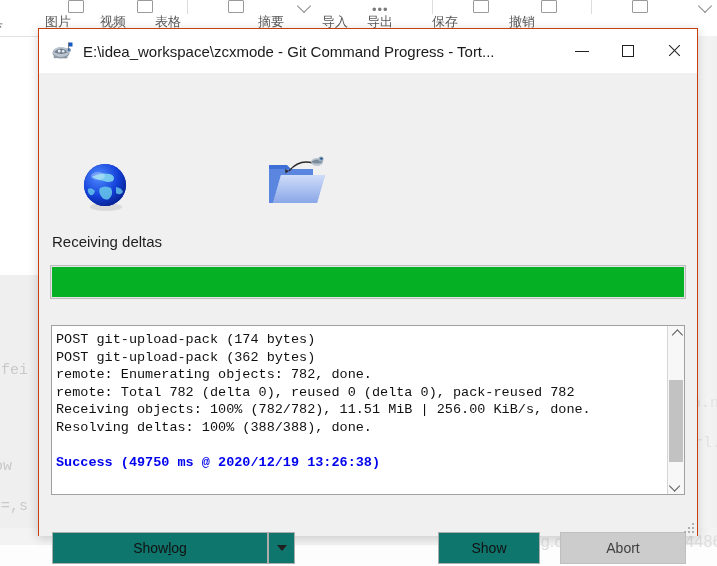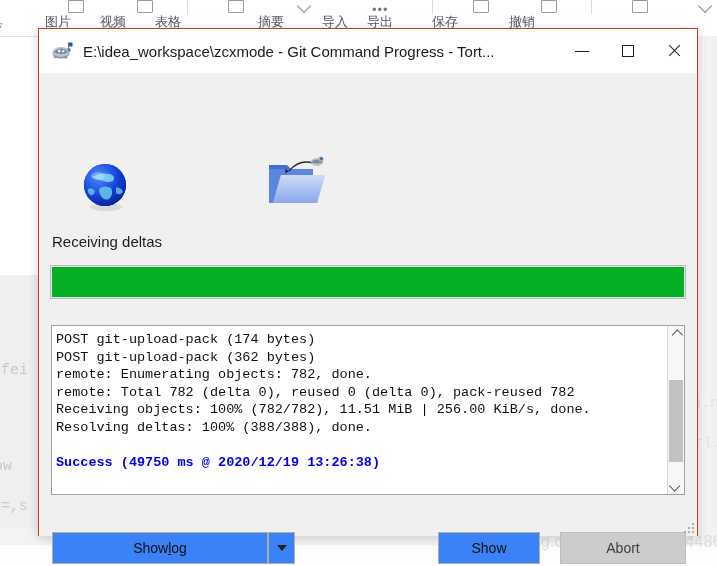--- a/index.html
+++ b/index.html
@@ -269,21 +269,21 @@
     left: 1px;
     top: 54px;
     width: 14px;
     height: 82px;
     background: #c2c2c2;
   }
 
   
   .btn {
     position: absolute;
-    background: #3b82f6;
+    background: #0f766e;
     border: 1px solid #adadad;
     box-sizing: border-box;
     font-size: 14px;
     color: #111111;
     display: flex;
     align-items: center;
     justify-content: center;
     cursor: default;
   }
   #btn-showlog {

